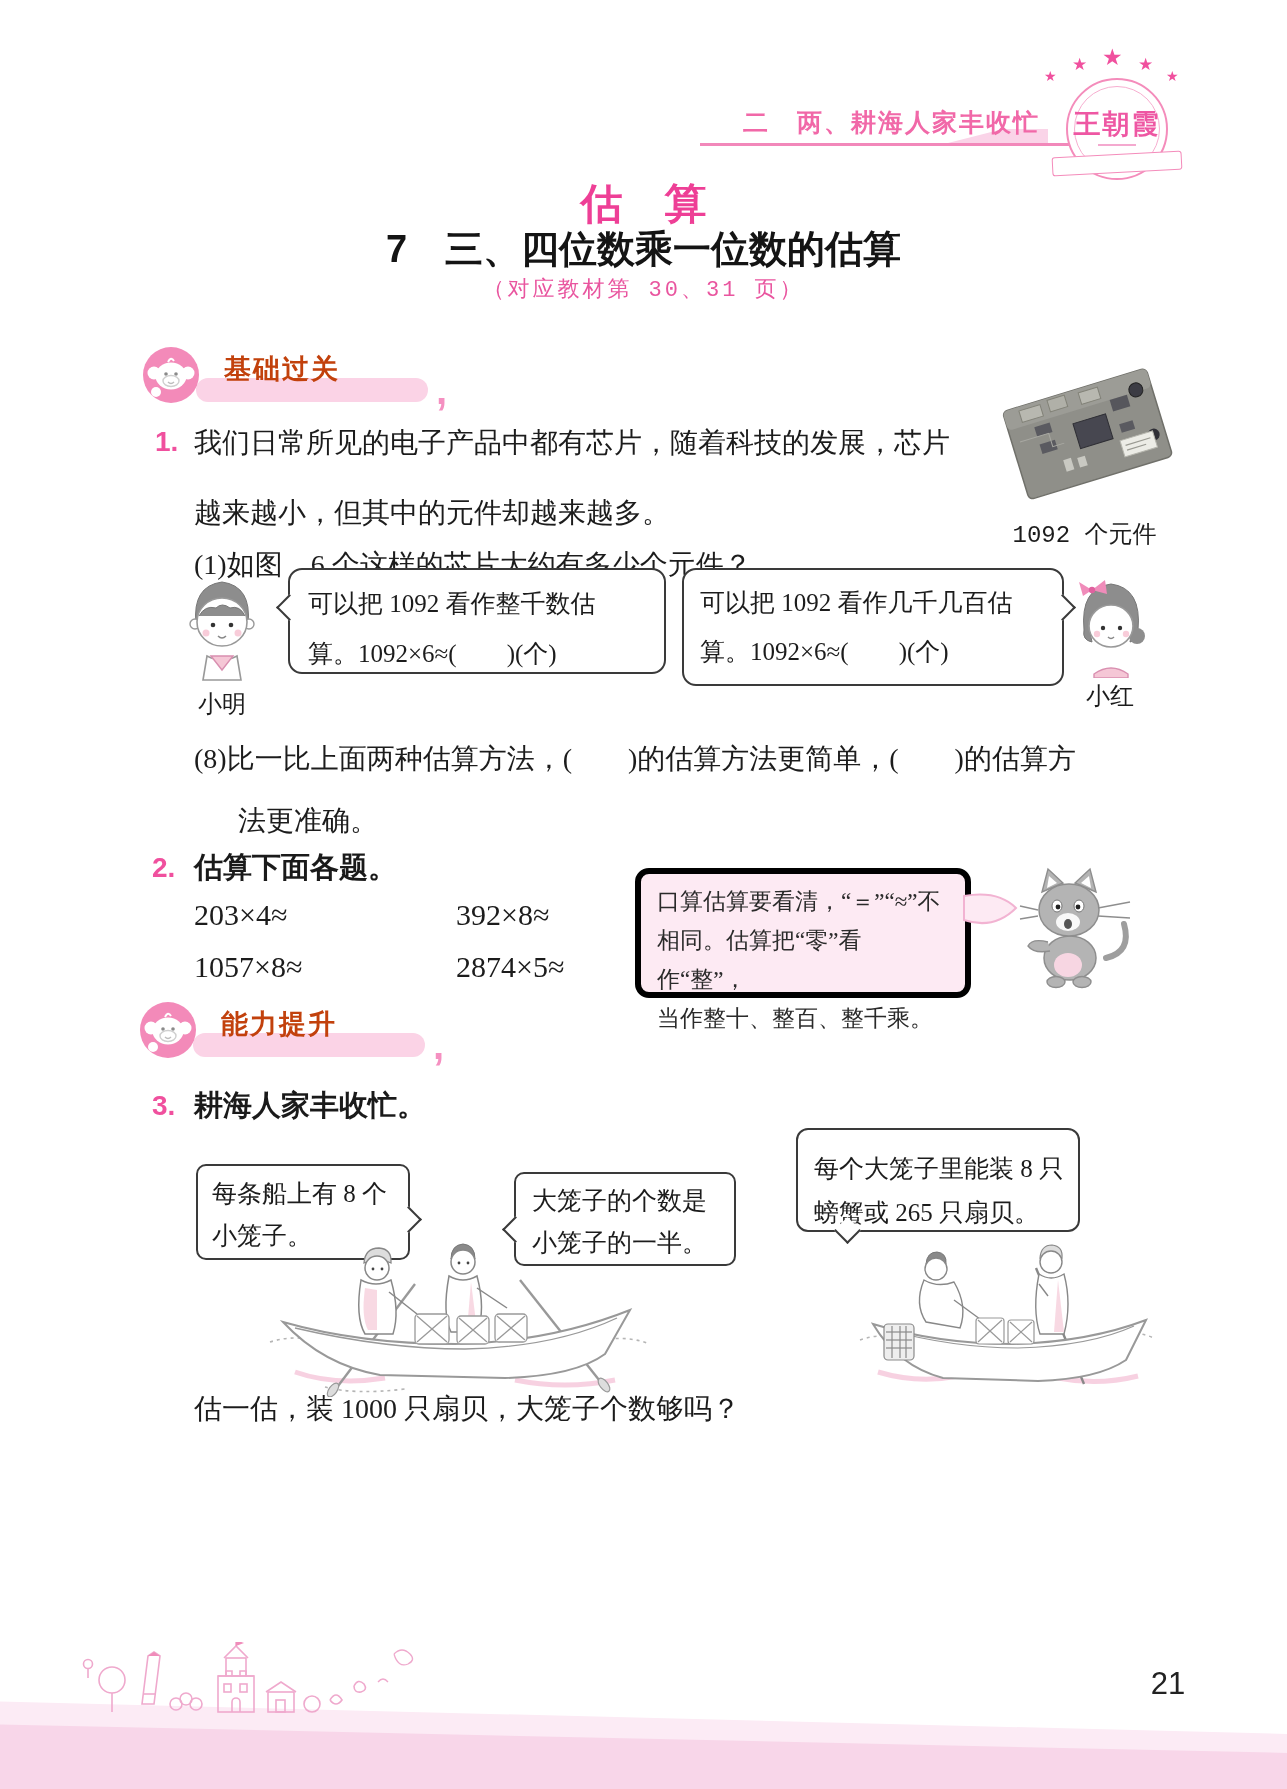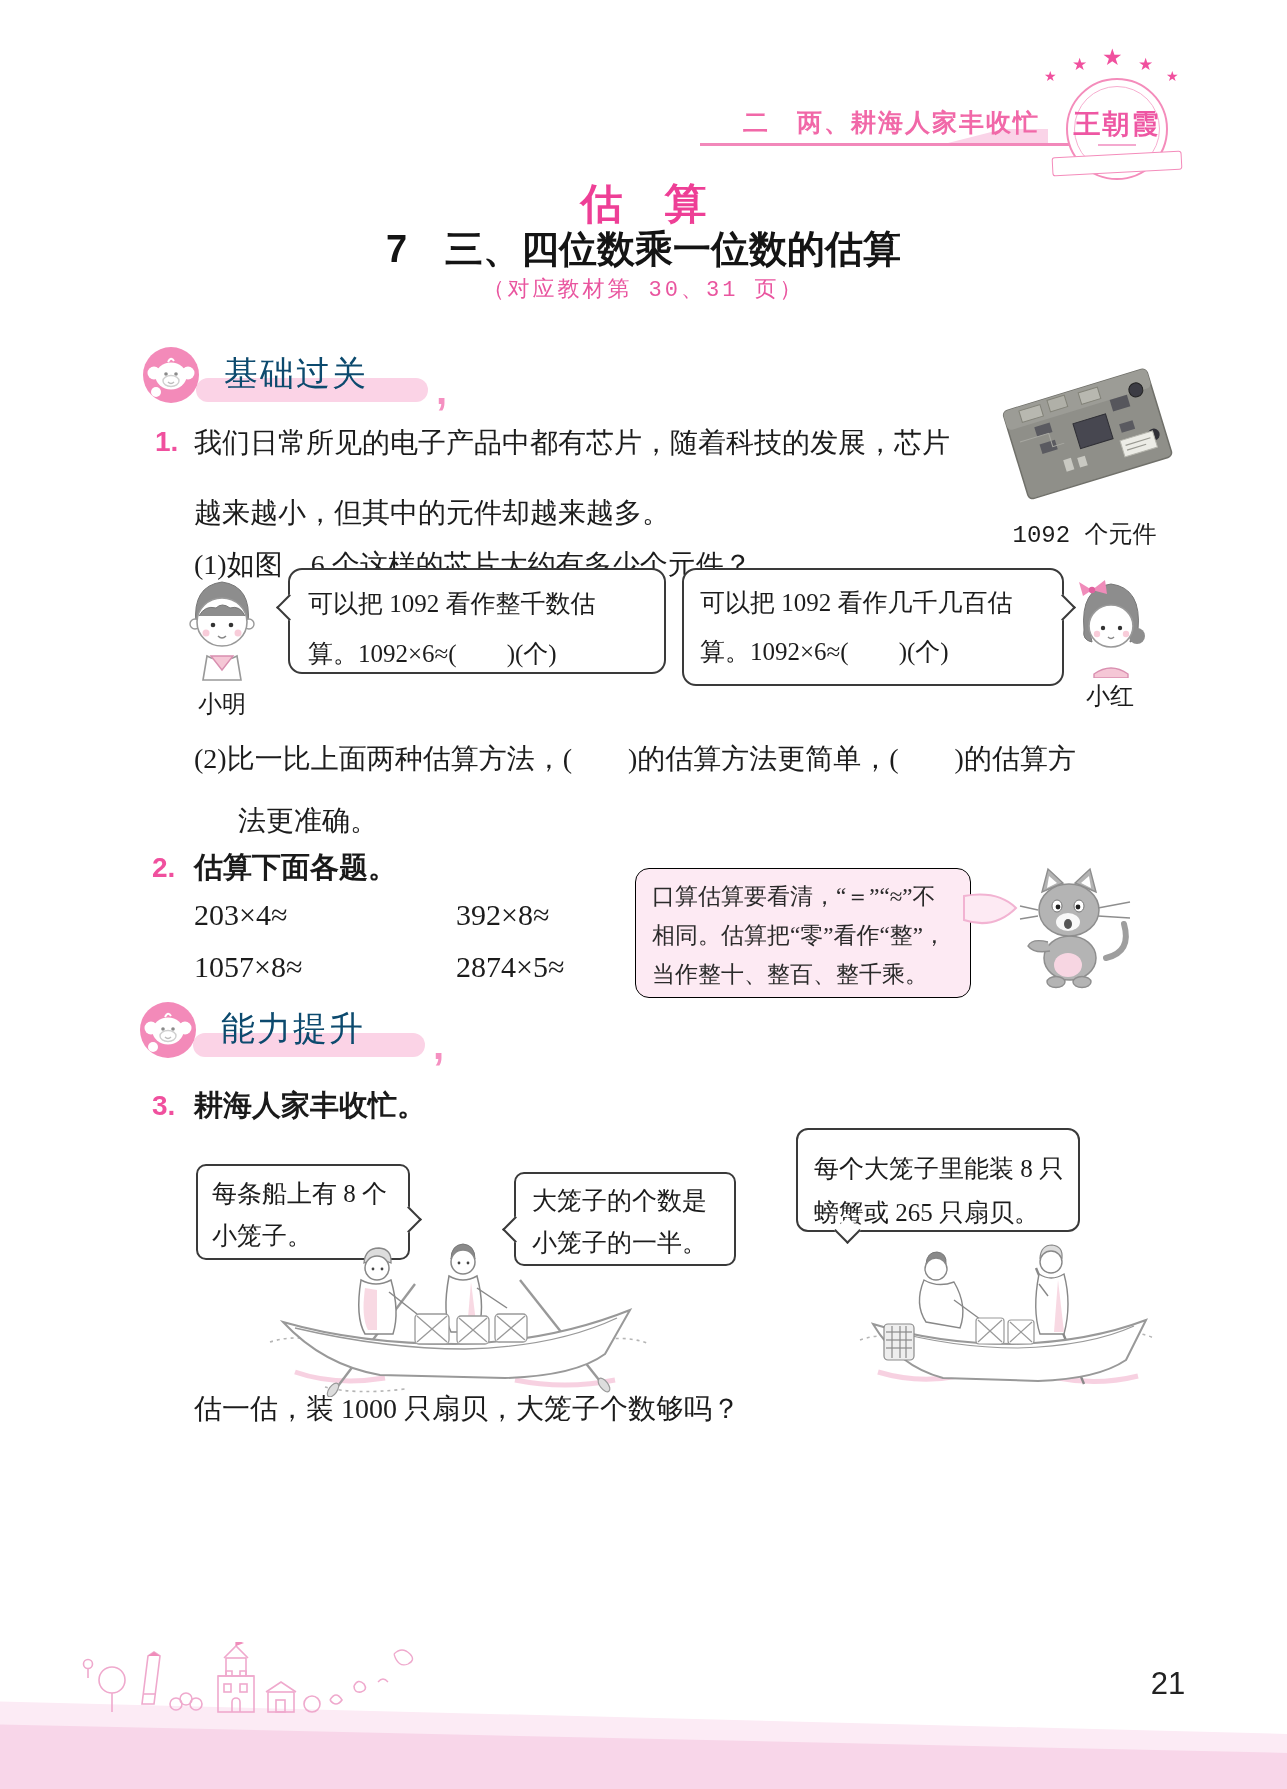--- a/index.html
+++ b/index.html
@@ -27,40 +27,40 @@
                border:1.5px solid #f48cbb;border-radius:3px;transform:rotate(-3deg);}
 
   
   .cat-title{left:0;top:176px;width:100%;text-align:center;font-size:42px;font-weight:bold;color:#ee3f96;}
   .lesson-title{left:0;top:224px;width:100%;text-align:center;font-size:38px;font-weight:bold;color:#141414;}
   .lesson-sub{left:0;top:274px;width:100%;text-align:center;font-size:22px;color:#e9559f;letter-spacing:3px;}
 
   
   .sec-bar{height:24px;background:#fbd3e6;border-radius:12px;}
   .sec-icon{width:56px;height:56px;border-radius:50%;background:#f38ab9;overflow:hidden;}
-  .sec-label{font-size:34px;font-weight:normal;color:#0c4a6e;letter-spacing:2px;}
+  .sec-label{font-size:27px;font-weight:bold;color:#c2410c;letter-spacing:2px;}
   .sec-tail{font-size:40px;font-weight:bold;color:#f590c1;font-family:"Liberation Sans",sans-serif;}
 
   
   .qnum{font-family:"Liberation Sans",sans-serif;font-weight:bold;font-size:28px;color:#f0509e;}
   .qline{font-size:28px;}
   .qprompt{font-family:"Liberation Sans",sans-serif;font-weight:bold;font-size:29px;color:#1a1a1a;}
   .expr{font-size:30px;}
 
   
   .bubble{position:absolute;background:#fff;border:2.2px solid #3a3a3a;border-radius:14px;box-sizing:border-box;}
   .bubble .btxt{display:block;font-family:"Liberation Serif",serif;}
   .tail{position:absolute;width:17px;height:17px;background:#fff;transform:rotate(45deg);}
   .tail.tleft{border-left:2.2px solid #3a3a3a;border-bottom:2.2px solid #3a3a3a;left:-10px;}
   .tail.tright{border-right:2.2px solid #3a3a3a;border-top:2.2px solid #3a3a3a;right:-10px;}
   .tail.tdown{border-right:2.2px solid #3a3a3a;border-bottom:2.2px solid #3a3a3a;bottom:-10px;}
   .avatar-name{font-size:24px;text-align:center;}
 
   
-  .tip-bubble{left:635px;top:868px;width:336px;height:130px;background:#fdeaf3;border:1px solid #000000;
+  .tip-bubble{left:635px;top:868px;width:336px;height:130px;background:#fdeaf3;border:6px solid #000000;
               border-radius:14px;box-sizing:border-box;padding:8px 16px 0 16px;}
   .tip-line{display:block;font-size:23px;line-height:39px;color:#2a2a2a;}
 
   
   .chip-caption{left:982px;top:518px;width:205px;text-align:center;font-size:24px;}
 
   
   .page-num{left:1138px;top:1666px;width:60px;text-align:center;font-size:31px;font-weight:500;
             color:#222;font-family:"Liberation Sans",sans-serif;}
   .band{left:0;top:1694px;width:1287px;height:95px;}
@@ -187,21 +187,21 @@
       <ellipse cx="37" cy="52" rx="22" ry="21" fill="#fff" stroke="#999" stroke-width="1.6"></ellipse>
       <circle cx="29" cy="54" r="2.2" fill="#333"></circle>
         <circle cx="46" cy="54" r="2.2" fill="#333"></circle>
       <path d="M34,63 Q37,66 40,63" stroke="#888" stroke-width="1.5" fill="none"></path>
       <circle cx="23" cy="60" r="3.2" fill="#f7c3d2" opacity="0.85"></circle>
         <circle cx="52" cy="60" r="3.2" fill="#f7c3d2" opacity="0.85"></circle>
     </svg>
   </div>
   <div class="abs avatar-name" style="left:1068px;top:680px;width:84px;">小红</div>
 
-  <div class="abs qline" style="left:194px;top:740px;">(2)比一比上面两种估算方法，(　　)的估算方法更简单，(　　)的估算方</div>
+  <div class="abs qline" style="left:194px;top:740px;">(8)比一比上面两种估算方法，(　　)的估算方法更简单，(　　)的估算方</div>
   <div class="abs qline" style="left:238px;top:802px;">法更准确。</div>
 
   <div class="abs qnum" style="left:152px;top:852px;">2.</div>
   <div class="abs qprompt" style="left:194px;top:848px;">估算下面各题。</div>
   <div class="abs expr" style="left:194px;top:898px;">203×4≈</div>
   <div class="abs expr" style="left:456px;top:898px;">392×8≈</div>
   <div class="abs expr" style="left:194px;top:950px;">1057×8≈</div>
   <div class="abs expr" style="left:456px;top:950px;">2874×5≈</div>
 
   <div class="abs tip-bubble">

